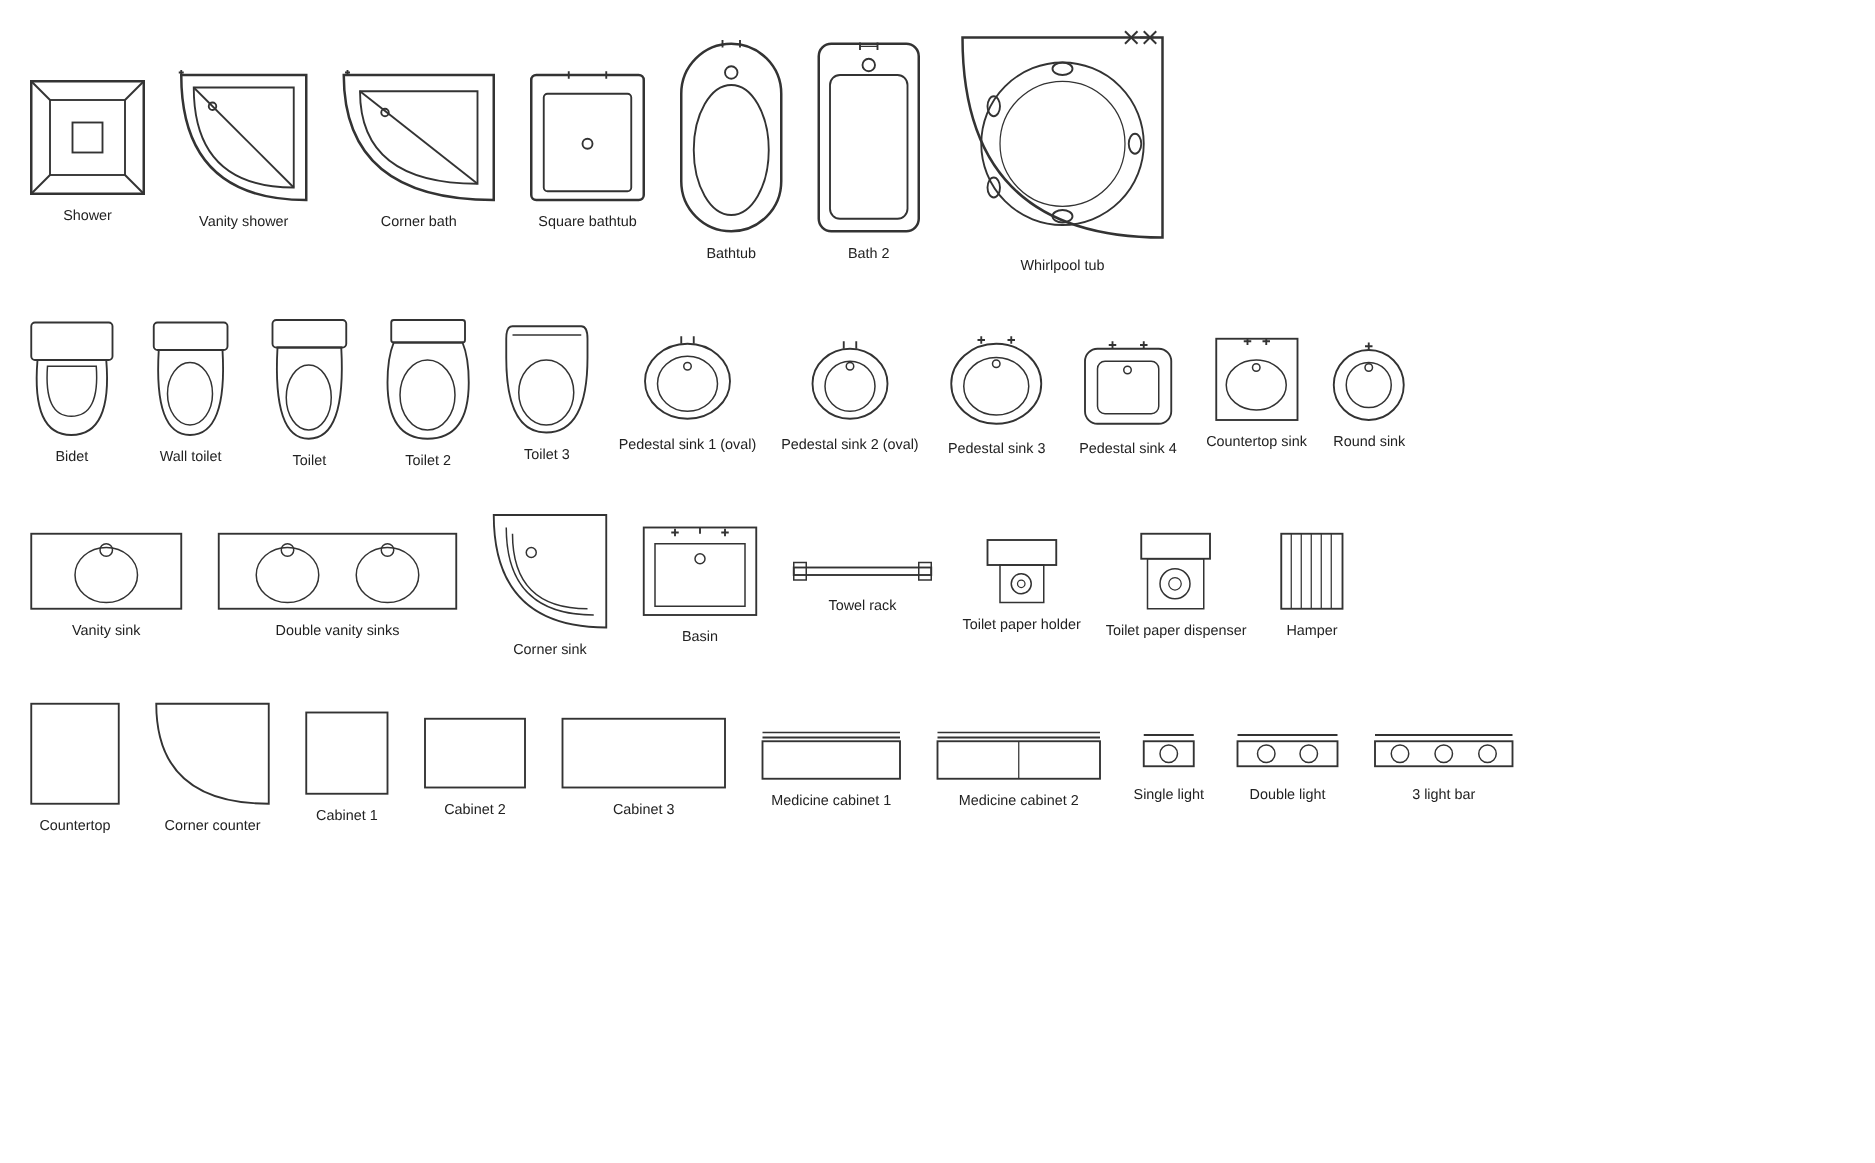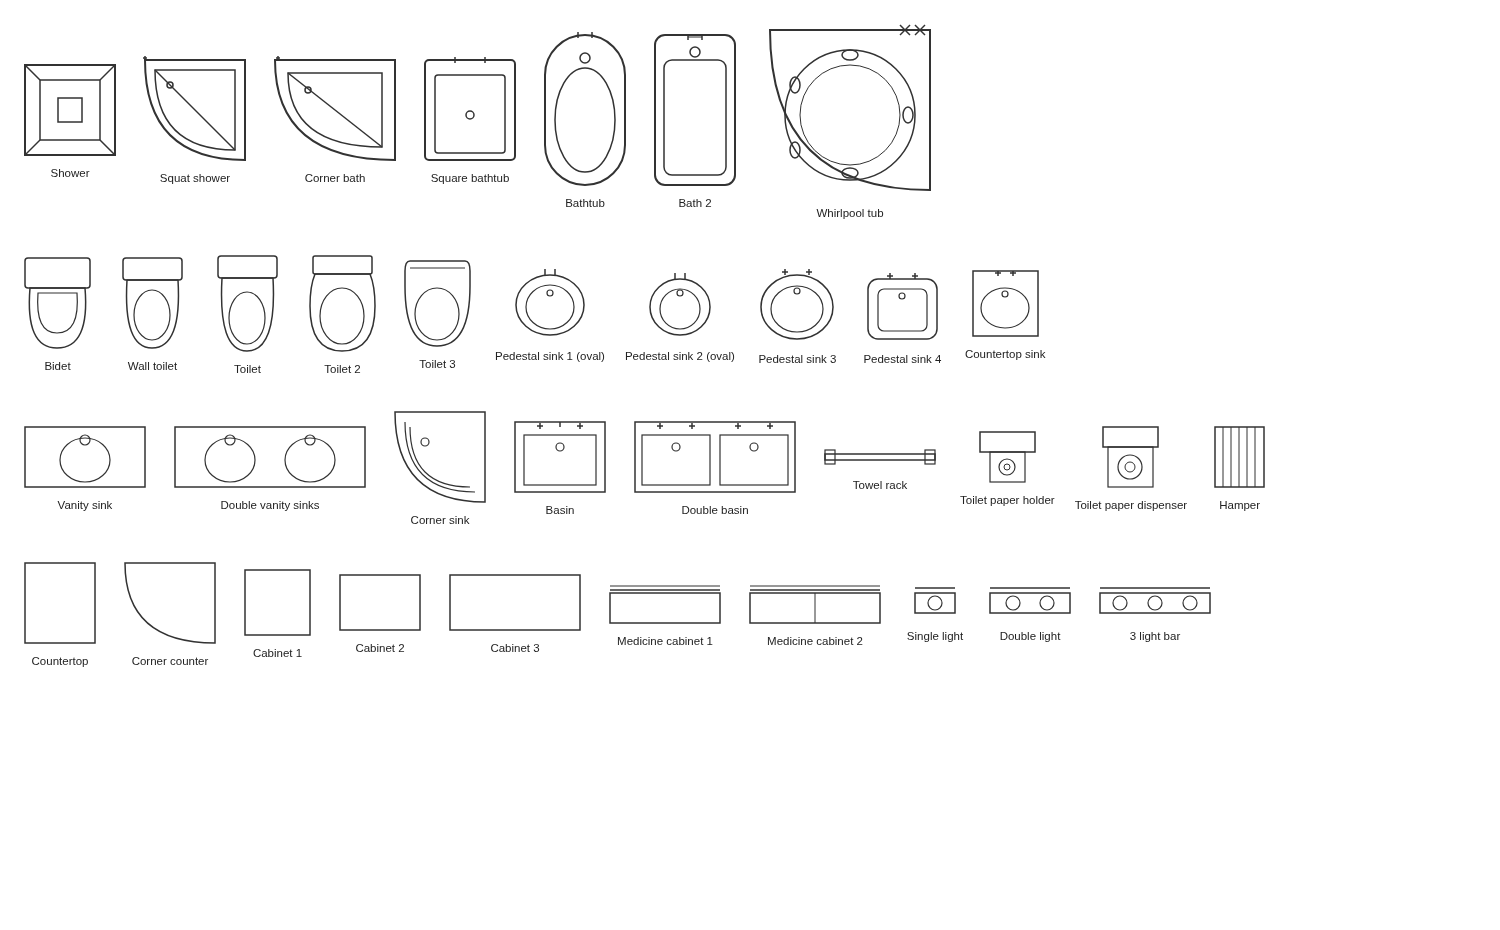--- a/index.html
+++ b/index.html
@@ -57,21 +57,21 @@
   <div class="item">
     <svg width="110" height="110" viewBox="0 0 110 110">
       <path d="M5 5 L105 5 L105 105 Q5 105 5 5 Z" fill="none" stroke="#333" stroke-width="2"></path>
       <path d="M15 15 L95 15 L95 95 Q15 95 15 15 Z" fill="none" stroke="#333" stroke-width="1.5"></path>
       <line x1="15" y1="15" x2="95" y2="95" stroke="#333" stroke-width="1.5"></line>
       <circle cx="30" cy="30" r="3" fill="none" stroke="#333" stroke-width="1.5"></circle>
 
       <line x1="5" y1="5" x2="5" y2="1" stroke="#333" stroke-width="1.5"></line>
       <line x1="3" y1="3" x2="7" y2="3" stroke="#333" stroke-width="1.5"></line>
     </svg>
-    <span class="item-label">Squat shower</span>
+    <span class="item-label">Vanity shower</span>
   </div>
 
   <div class="item">
     <svg width="130" height="110" viewBox="0 0 130 110">
       <path d="M5 5 L125 5 L125 105 Q5 105 5 5 Z" fill="none" stroke="#333" stroke-width="2"></path>
       <path d="M18 18 L112 18 L112 92 Q18 92 18 18 Z" fill="none" stroke="#333" stroke-width="1.5"></path>
       <line x1="18" y1="18" x2="112" y2="92" stroke="#333" stroke-width="1.5"></line>
 
       <line x1="8" y1="5" x2="8" y2="1" stroke="#333" stroke-width="1.5"></line>
       <line x1="6" y1="3" x2="10" y2="3" stroke="#333" stroke-width="1.5"></line>
@@ -247,20 +247,30 @@
       <ellipse cx="37" cy="42" rx="24" ry="20" fill="none" stroke="#333" stroke-width="1.2"></ellipse>
       <line x1="30" y1="10" x2="30" y2="5" stroke="#333" stroke-width="1.5"></line>
       <line x1="27" y1="7" x2="33" y2="7" stroke="#333" stroke-width="1.5"></line>
       <line x1="45" y1="10" x2="45" y2="5" stroke="#333" stroke-width="1.5"></line>
       <line x1="42" y1="7" x2="48" y2="7" stroke="#333" stroke-width="1.5"></line>
       <circle cx="37" cy="28" r="3" fill="none" stroke="#333" stroke-width="1.2"></circle>
     </svg>
     <span class="item-label">Countertop sink</span>
   </div>
 
+  <div class="item">
+    <svg width="60" height="75" viewBox="0 0 60 75">
+      <circle cx="30" cy="42" r="28" fill="none" stroke="#333" stroke-width="1.5"></circle>
+      <circle cx="30" cy="42" r="18" fill="none" stroke="#333" stroke-width="1.2"></circle>
+      <line x1="30" y1="14" x2="30" y2="8" stroke="#333" stroke-width="1.5"></line>
+      <line x1="27" y1="11" x2="33" y2="11" stroke="#333" stroke-width="1.5"></line>
+      <circle cx="30" cy="28" r="3" fill="none" stroke="#333" stroke-width="1.2"></circle>
+    </svg>
+    <span class="item-label">Round sink</span>
+  </div>
 
 </div>
 
 <div class="grid-section">
 
   <div class="item">
     <svg width="130" height="70" viewBox="0 0 130 70">
       <rect x="5" y="5" width="120" height="60" fill="none" stroke="#333" stroke-width="1.5"></rect>
       <ellipse cx="65" cy="38" rx="25" ry="22" fill="none" stroke="#333" stroke-width="1.2"></ellipse>
       <circle cx="65" cy="18" r="5" fill="none" stroke="#333" stroke-width="1.2"></circle>
@@ -298,40 +308,20 @@
       <line x1="30" y1="12" x2="30" y2="6" stroke="#333" stroke-width="1.5"></line>
       <line x1="27" y1="9" x2="33" y2="9" stroke="#333" stroke-width="1.5"></line>
       <line x1="70" y1="12" x2="70" y2="6" stroke="#333" stroke-width="1.5"></line>
       <line x1="67" y1="9" x2="73" y2="9" stroke="#333" stroke-width="1.5"></line>
       <line x1="50" y1="10" x2="50" y2="5" stroke="#333" stroke-width="1.5"></line>
       <circle cx="50" cy="30" r="4" fill="none" stroke="#333" stroke-width="1.2"></circle>
     </svg>
     <span class="item-label">Basin</span>
   </div>
 
-  <div class="item">
-    <svg width="170" height="80" viewBox="0 0 170 80">
-      <rect x="5" y="5" width="160" height="70" fill="none" stroke="#333" stroke-width="1.5"></rect>
-      <rect x="12" y="18" width="68" height="50" fill="none" stroke="#333" stroke-width="1.2"></rect>
-      <rect x="90" y="18" width="68" height="50" fill="none" stroke="#333" stroke-width="1.2"></rect>
-
-      <line x1="30" y1="12" x2="30" y2="6" stroke="#333" stroke-width="1.5"></line>
-      <line x1="27" y1="9" x2="33" y2="9" stroke="#333" stroke-width="1.5"></line>
-      <line x1="62" y1="12" x2="62" y2="6" stroke="#333" stroke-width="1.5"></line>
-      <line x1="59" y1="9" x2="65" y2="9" stroke="#333" stroke-width="1.5"></line>
-      <circle cx="46" cy="30" r="4" fill="none" stroke="#333" stroke-width="1.2"></circle>
-
-      <line x1="108" y1="12" x2="108" y2="6" stroke="#333" stroke-width="1.5"></line>
-      <line x1="105" y1="9" x2="111" y2="9" stroke="#333" stroke-width="1.5"></line>
-      <line x1="140" y1="12" x2="140" y2="6" stroke="#333" stroke-width="1.5"></line>
-      <line x1="137" y1="9" x2="143" y2="9" stroke="#333" stroke-width="1.5"></line>
-      <circle cx="124" cy="30" r="4" fill="none" stroke="#333" stroke-width="1.2"></circle>
-    </svg>
-    <span class="item-label">Double basin</span>
-  </div>
 
   <div class="item">
     <svg width="120" height="30" viewBox="0 0 120 30">
       <rect x="5" y="12" width="110" height="6" fill="none" stroke="#333" stroke-width="1.5"></rect>
       <rect x="5" y="8" width="10" height="14" fill="none" stroke="#333" stroke-width="1.2"></rect>
       <rect x="105" y="8" width="10" height="14" fill="none" stroke="#333" stroke-width="1.2"></rect>
     </svg>
     <span class="item-label">Towel rack</span>
   </div>
 

